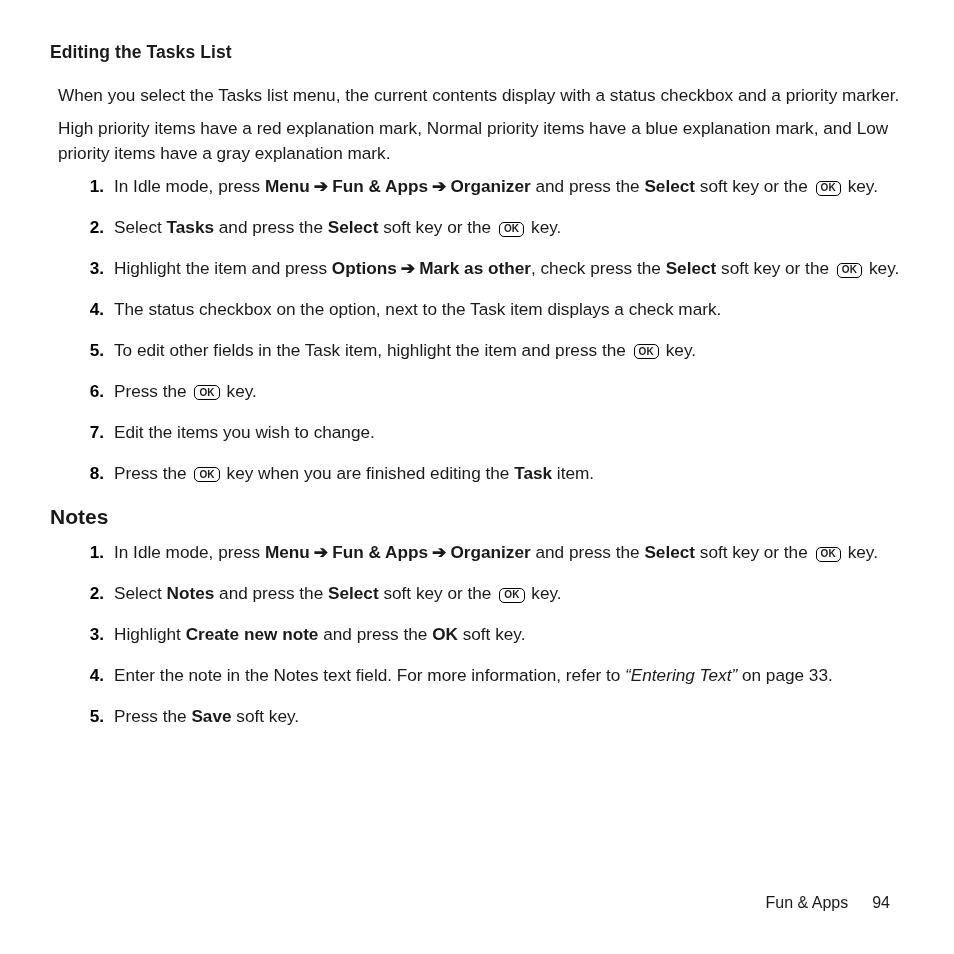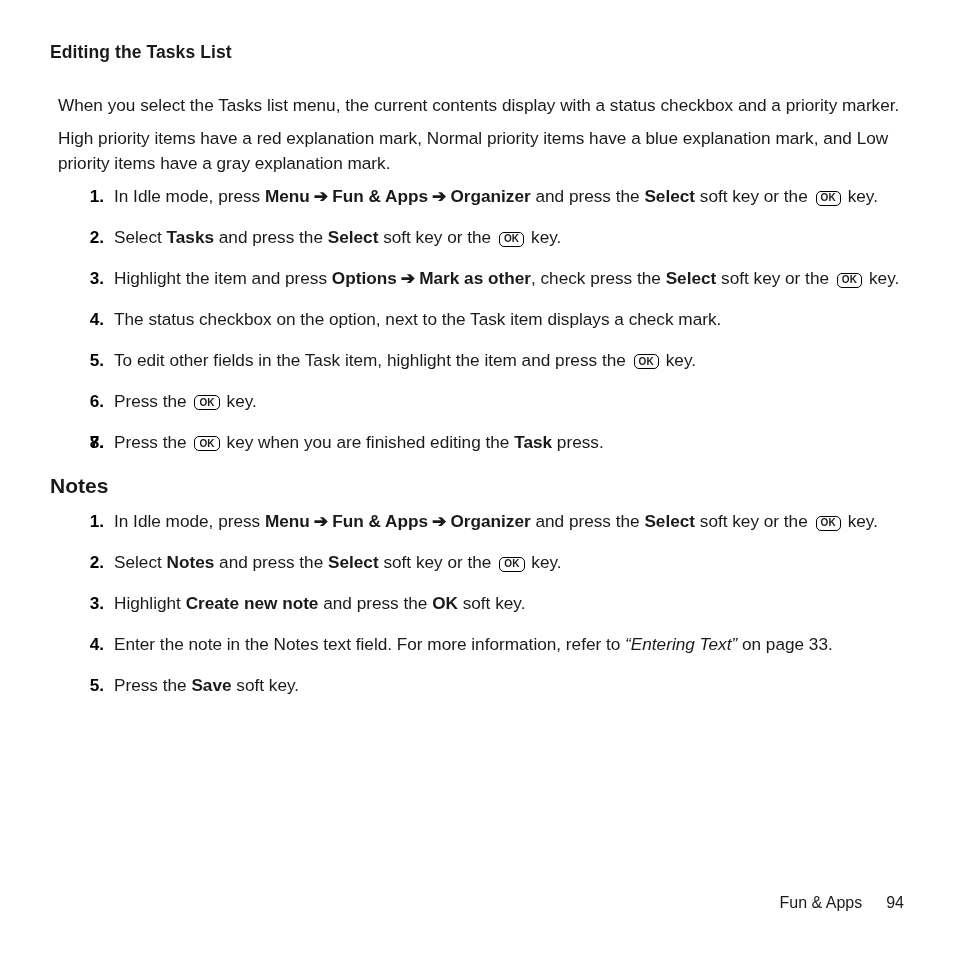--- a/index.html
+++ b/index.html
@@ -17,21 +17,21 @@
     height: 954px;
     padding: 40px 50px 30px 50px;
     position: relative;
     font-size: 17.2px;
     line-height: 1.45;
   }
   .h3 {
     font-family: Arial, Helvetica, sans-serif;
     font-weight: 900;
     font-size: 17.5px;
-    margin: 0 0 28px 0;
+    margin: 0 0 18px 0;
     letter-spacing: 0.1px;
   }
   .h2 {
     font-family: Arial, Helvetica, sans-serif;
     font-weight: 900;
     font-size: 21px;
     margin: 16px 0 8px 0;
   }
   .intro-block p {
     margin: 0 0 8px 0;
@@ -70,21 +70,21 @@
     padding: 0.5px 4px 0.5px 4px;
     line-height: 1.2;
     vertical-align: 1px;
     margin: 0 2px 0 3px;
     letter-spacing: 0.2px;
   }
   b { font-weight: 700; }
   em.quote { font-style: italic; }
   .footer {
     position: absolute;
-    right: 50px;
+    right: 64px;
     bottom: 40px;
     font-size: 16px;
   }
   .footer .sect { margin-right: 24px; }
 </style>
 </head>
 <body>
 
 <div class="page">
 
@@ -115,24 +115,25 @@
     <li>
       <span class="num">5.</span>
       <span>To edit other fields in the Task item, highlight the item and press the </span><span class="ok-key">OK</span><span> key.</span>
     </li>
     <li>
       <span class="num">6.</span>
       <span>Press the </span><span class="ok-key">OK</span><span> key.</span>
     </li>
     <li>
       <span class="num">7.</span>
+      <span>Edit the items you wish to change.</span>
     </li>
     <li>
       <span class="num">8.</span>
-      <span>Press the </span><span class="ok-key">OK</span><span> key when you are finished editing the </span><b>Task</b><span> press.</span>
+      <span>Press the </span><span class="ok-key">OK</span><span> key when you are finished editing the </span><b>Task</b><span> item.</span>
     </li>
   </ol>
 
   <div class="h2">Notes</div>
 
 
   <ol class="steps">
     <li>
       <span class="num">1.</span>
       <span>In Idle mode, press </span><b>Menu</b><span class="arrow">➔</span><b>Fun &amp; Apps</b><span class="arrow">➔</span><b>Organizer</b><span> and press the </span><b>Select</b><span> soft key or the </span><span class="ok-key">OK</span><span> key.</span>

